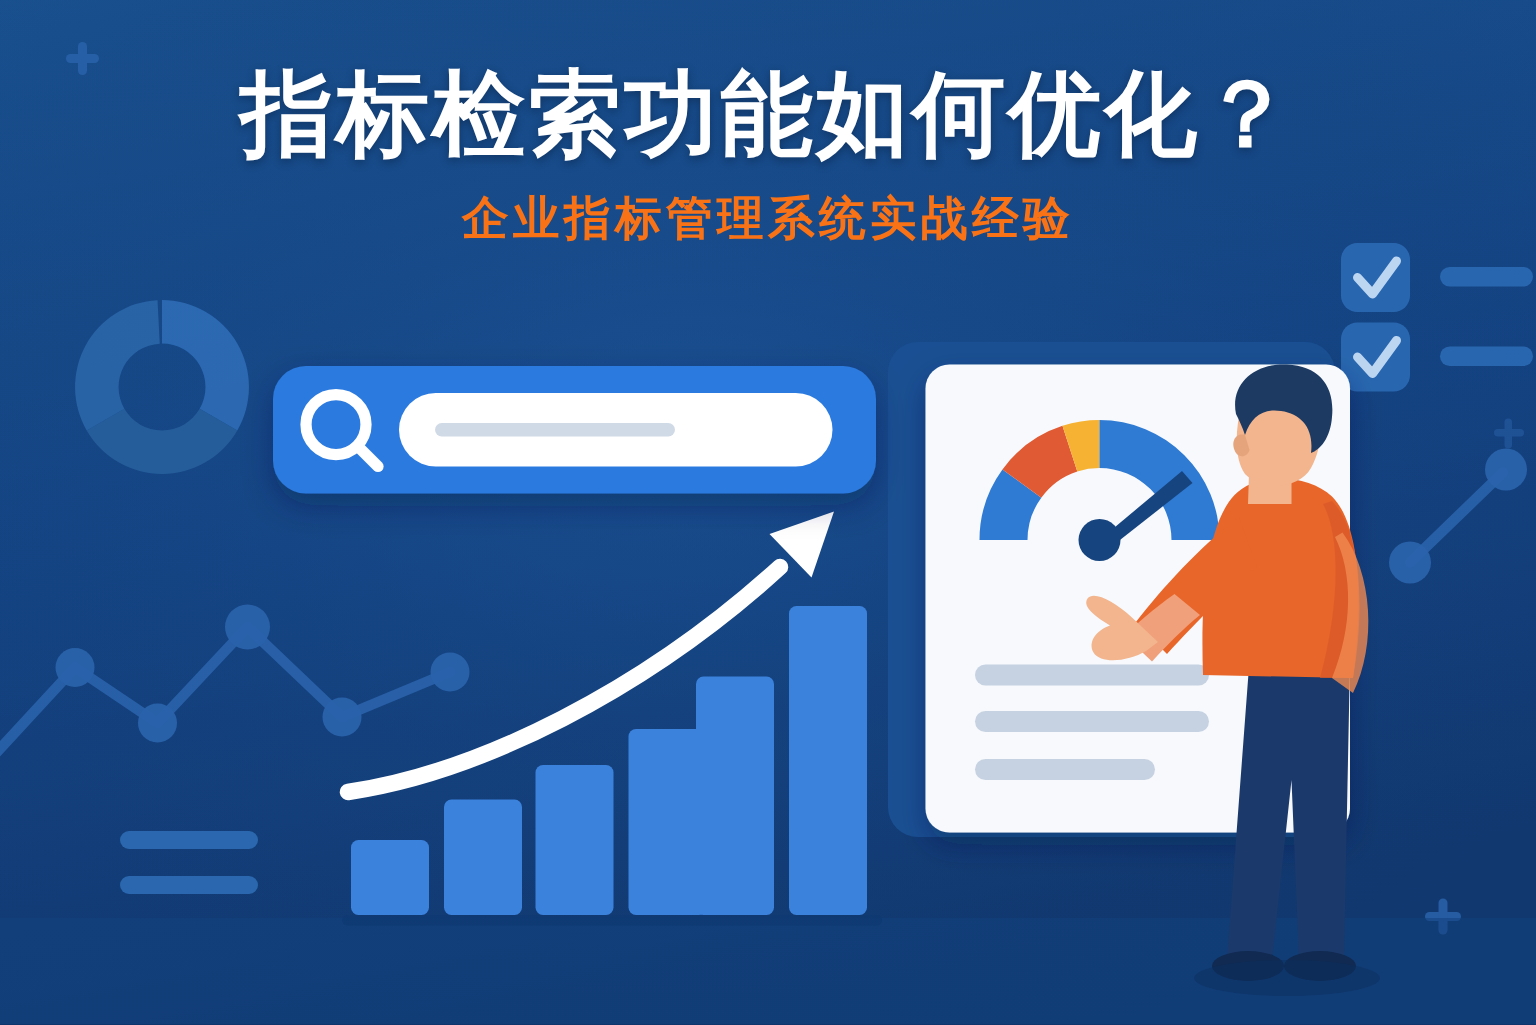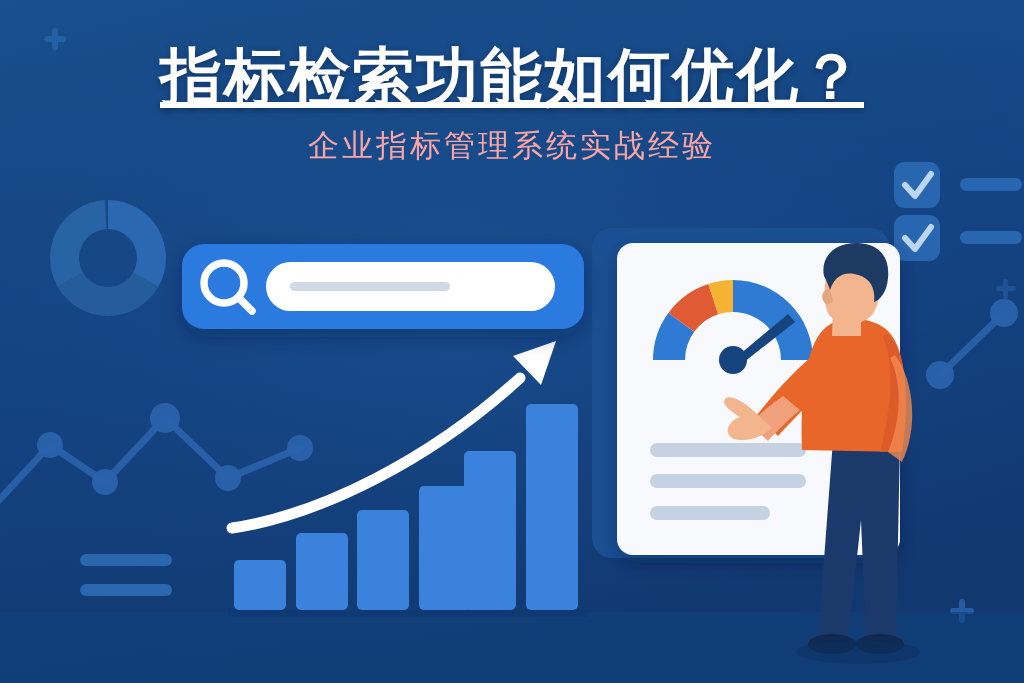--- a/index.html
+++ b/index.html
@@ -32,26 +32,25 @@
   }
   .title {
     font-size: 62px;
     font-weight: bold;
     color: #ffffff;
     letter-spacing: 2px;
     line-height: 1.08;
     margin: 0;
     text-shadow: 0 2px 6px rgba(4,22,48,0.40);
     font-family: "Liberation Sans", "DejaVu Sans", sans-serif;
-    text-decoration: underline;
   }
   .subtitle {
     font-size: 31px;
-    font-weight: 400;
-    color: #fca5a5;
+    font-weight: 700;
+    color: #f97316;
     letter-spacing: 3px;
     margin: 14px 0 0 0;
     font-family: "Liberation Sans", "DejaVu Sans", sans-serif;
   }
 </style>
 </head>
 <body>
 
 <div id="stage">
 

